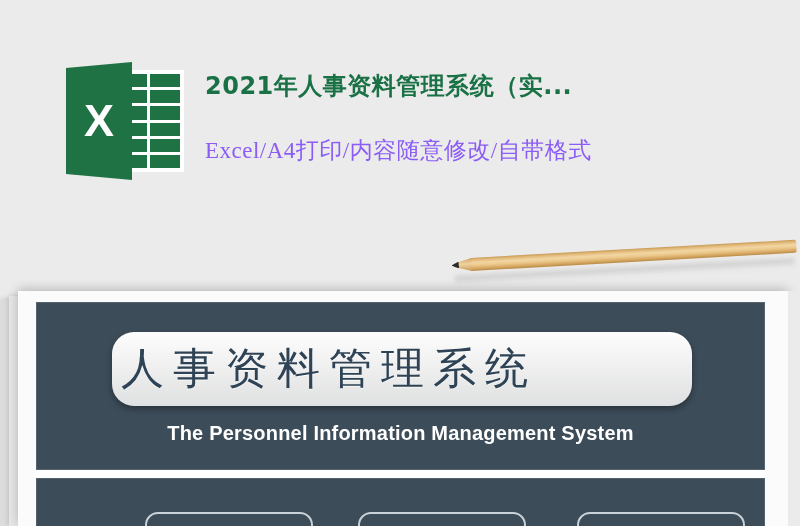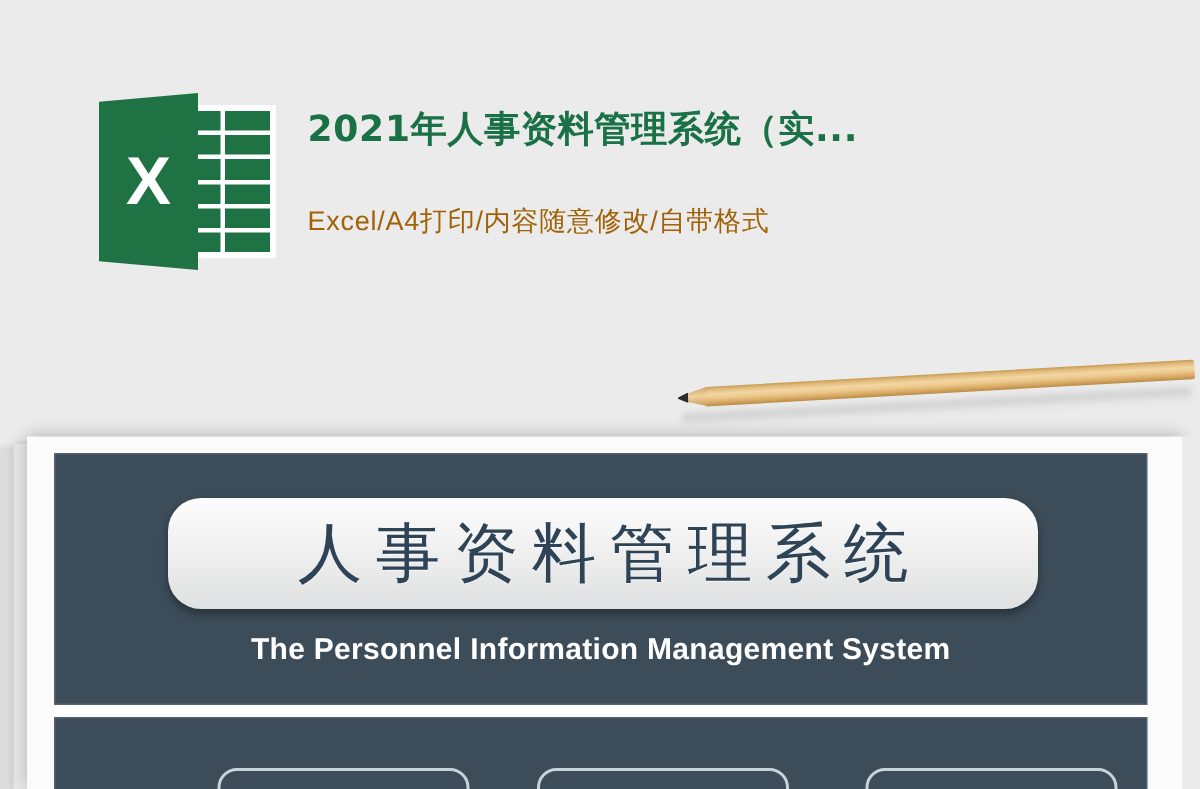--- a/index.html
+++ b/index.html
@@ -89,25 +89,25 @@
     font-size: 24px;
     font-weight: bold;
     letter-spacing: 0.5px;
     white-space: nowrap;
     font-family: "DejaVu Sans", "Liberation Sans", sans-serif;
   }
   #header-subtitle {
     position: absolute;
     left: 205px;
     top: 135px;
-    color: #a16207;
-    font-size: 18px;
+    color: #8b5cf6;
+    font-size: 23px;
     letter-spacing: 0.5px;
     white-space: nowrap;
-    font-family: Liberation Sans, sans-serif;
+    font-family: Liberation Serif, serif;
   }
 
   
   #pencil-wrap {
     position: absolute;
     left: 452px;
     top: 254px;
     width: 345px;
     height: 26px;
     transform: rotate(-3.2deg);
@@ -206,21 +206,20 @@
     position: absolute;
     left: 76px;
     top: 30px;
     width: 580px;
     height: 74px;
     background: linear-gradient(to bottom, #fdfdfd 0%, #f0f0f0 45%, #dfe0e1 100%);
     border-radius: 22px;
     box-shadow: 0 3px 6px rgba(0,0,0,0.35);
     display: flex;
     align-items: center;
-    justify-content: center;
   }
   #title-plate-text {
     color: #2e4355;
     font-size: 43px;
     letter-spacing: 9px;
     text-indent: 9px;
     font-family: "DejaVu Serif", "Liberation Serif", serif;
     white-space: nowrap;
     text-shadow: 0 1px 0 rgba(255,255,255,0.6);
   }

